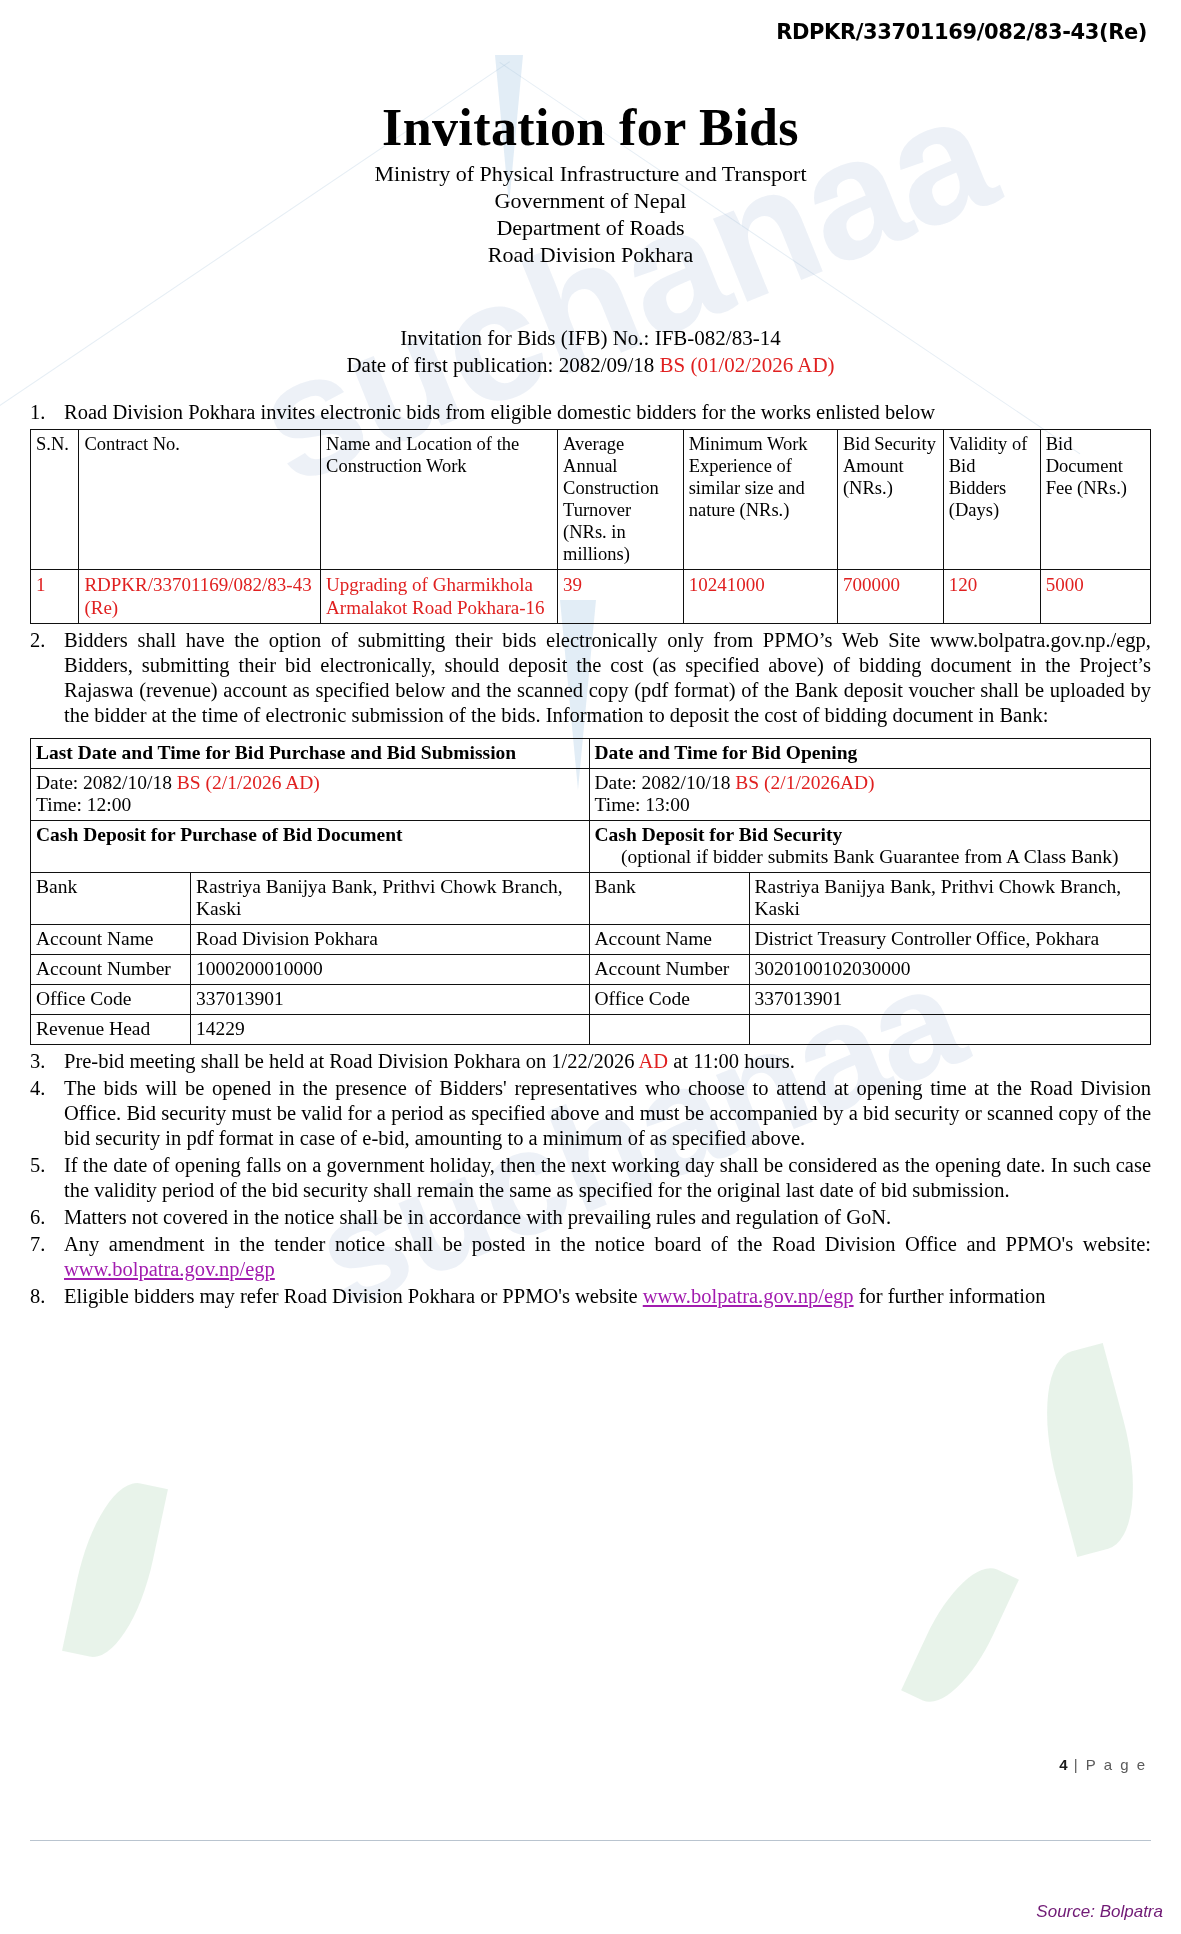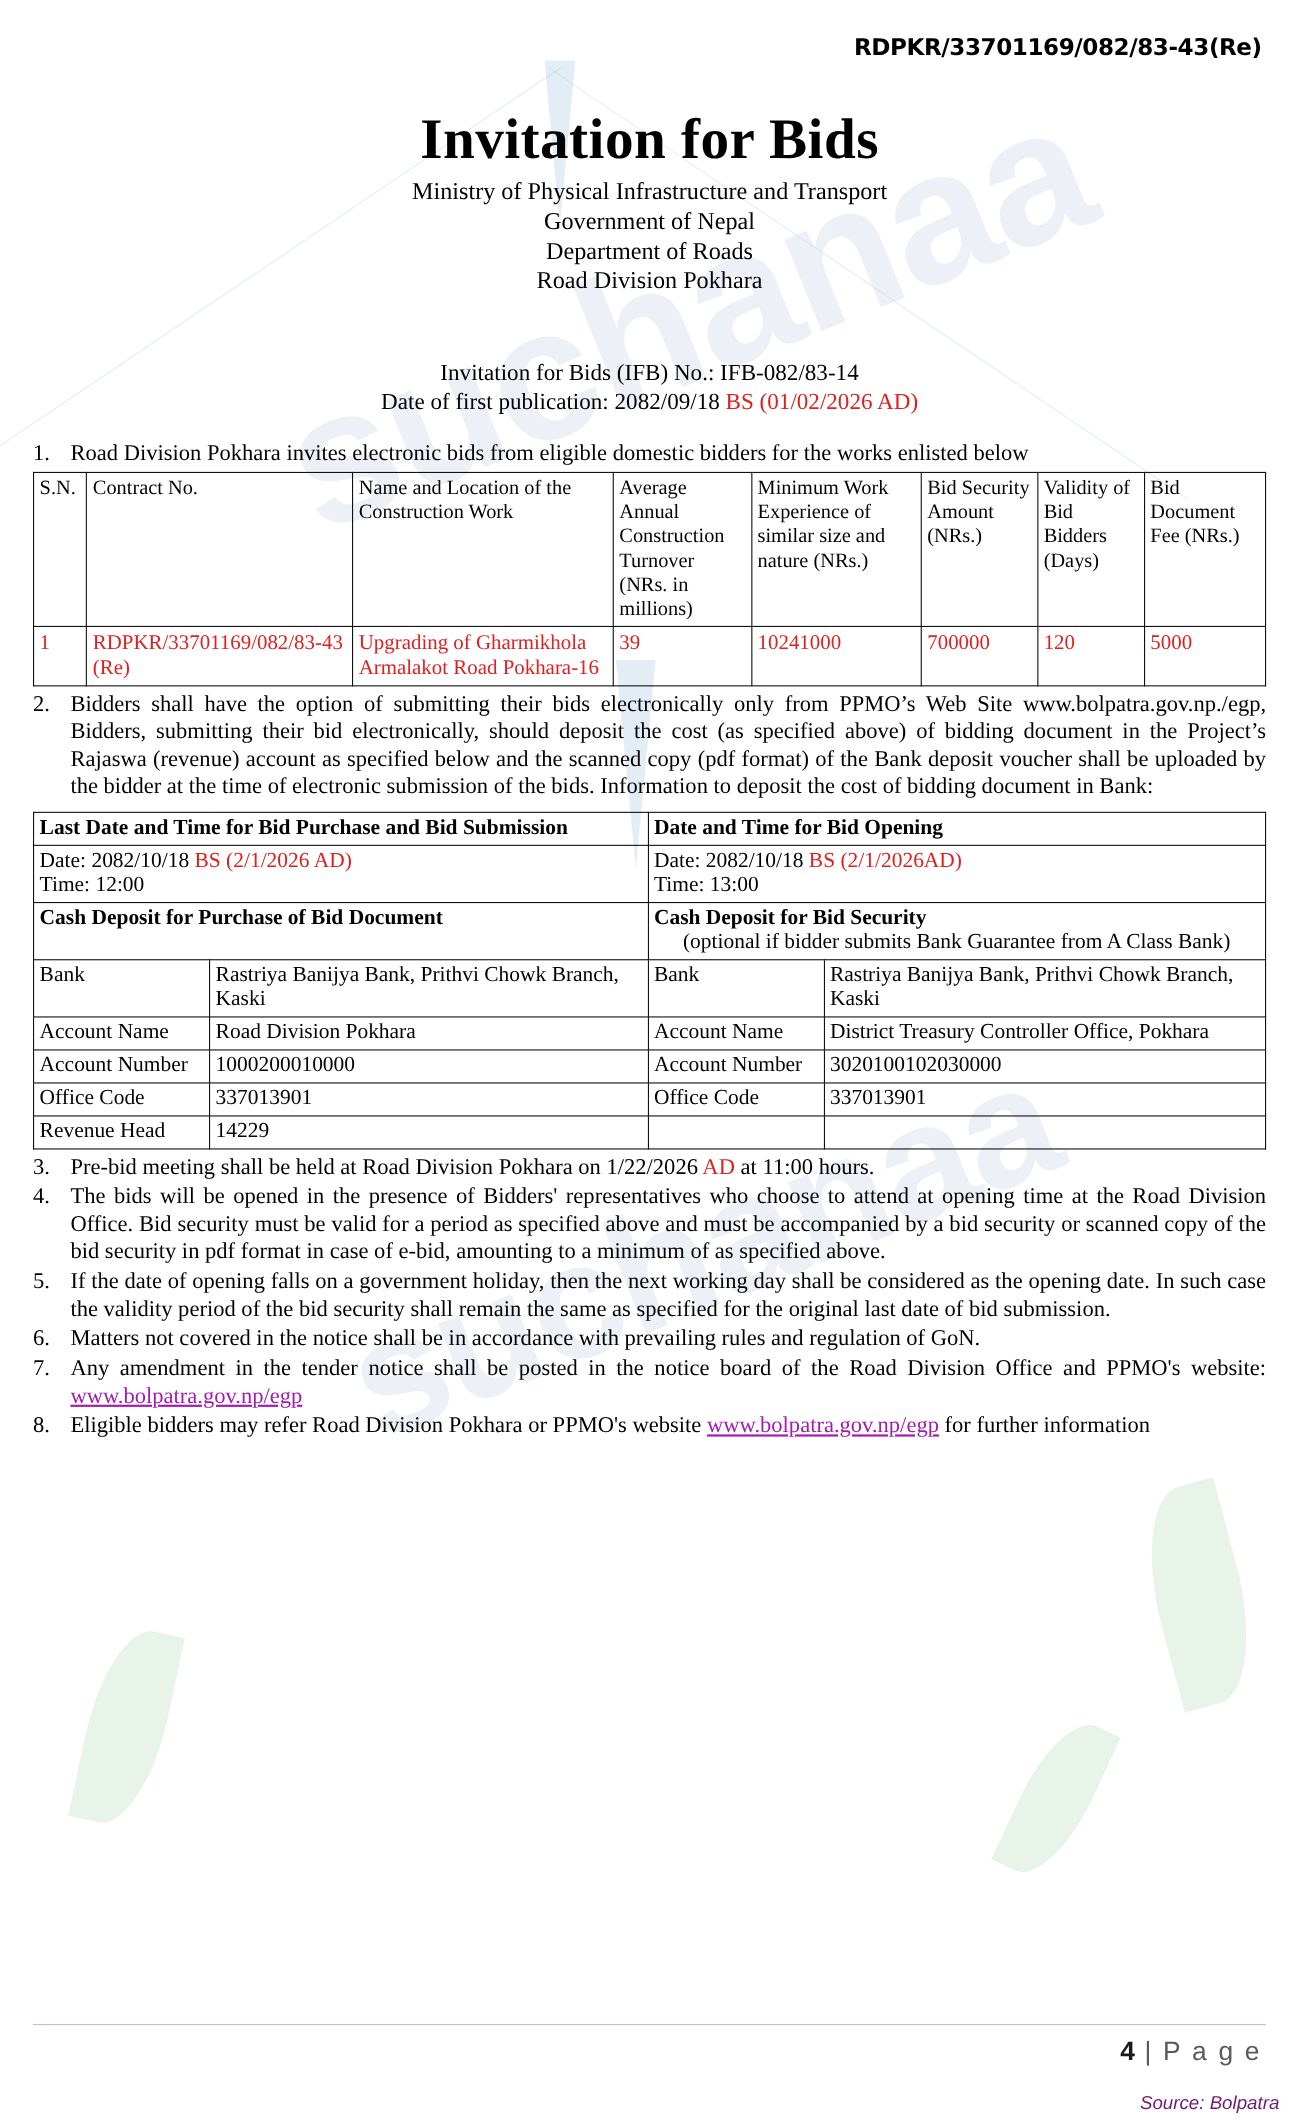--- a/index.html
+++ b/index.html
@@ -41,21 +41,21 @@
 
   .page {
     position: relative;
     z-index: 2;
     padding: 0;
   }
 
   
   .doc-code {
     position: absolute;
-    top: 31px;
+    top: 20px;
     right: 34px;
     font-family: "DejaVu Sans", "Liberation Sans", sans-serif;
     font-size: 21px;
     font-weight: 600;
     letter-spacing: -0.4px;
     color: #000;
   }
 
   
   .main-title {
@@ -149,23 +149,23 @@
   
   .footer-rule {
     position: absolute;
     left: 30px; right: 30px;
     top: 1840px;
     border-top: 1px solid #b9c4cf;
   }
   .footer-page {
     position: absolute;
     right: 34px;
-    top: 1852px;
+    top: 1756px;
     font-family: "Liberation Sans", sans-serif;
-    font-size: 24px;
+    font-size: 15px;
     color: #5a5a5a;
     letter-spacing: 2px;
   }
   .footer-page b { color: #1a1a1a; letter-spacing: 0; }
   .footer-src {
     position: absolute;
     right: 18px;
     top: 1902px;
     font-family: "Liberation Sans", sans-serif;
     font-style: italic;

